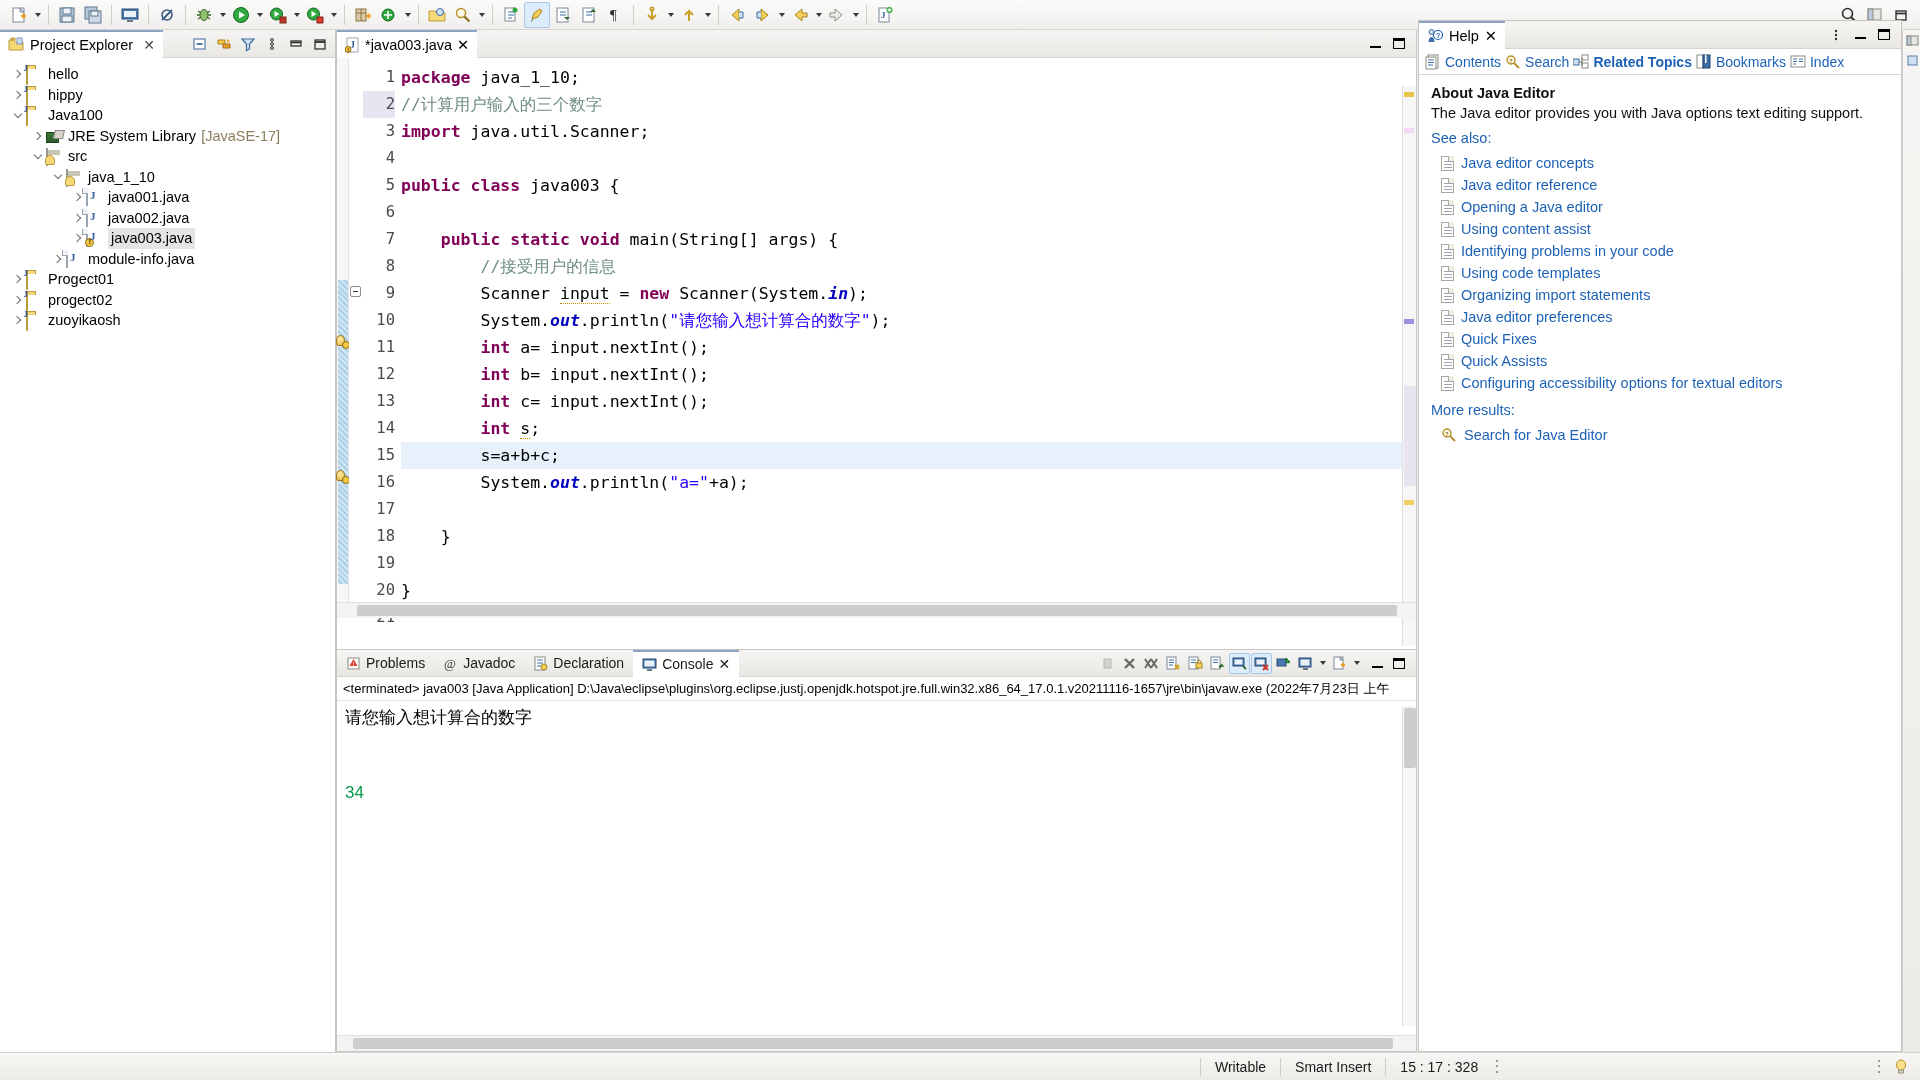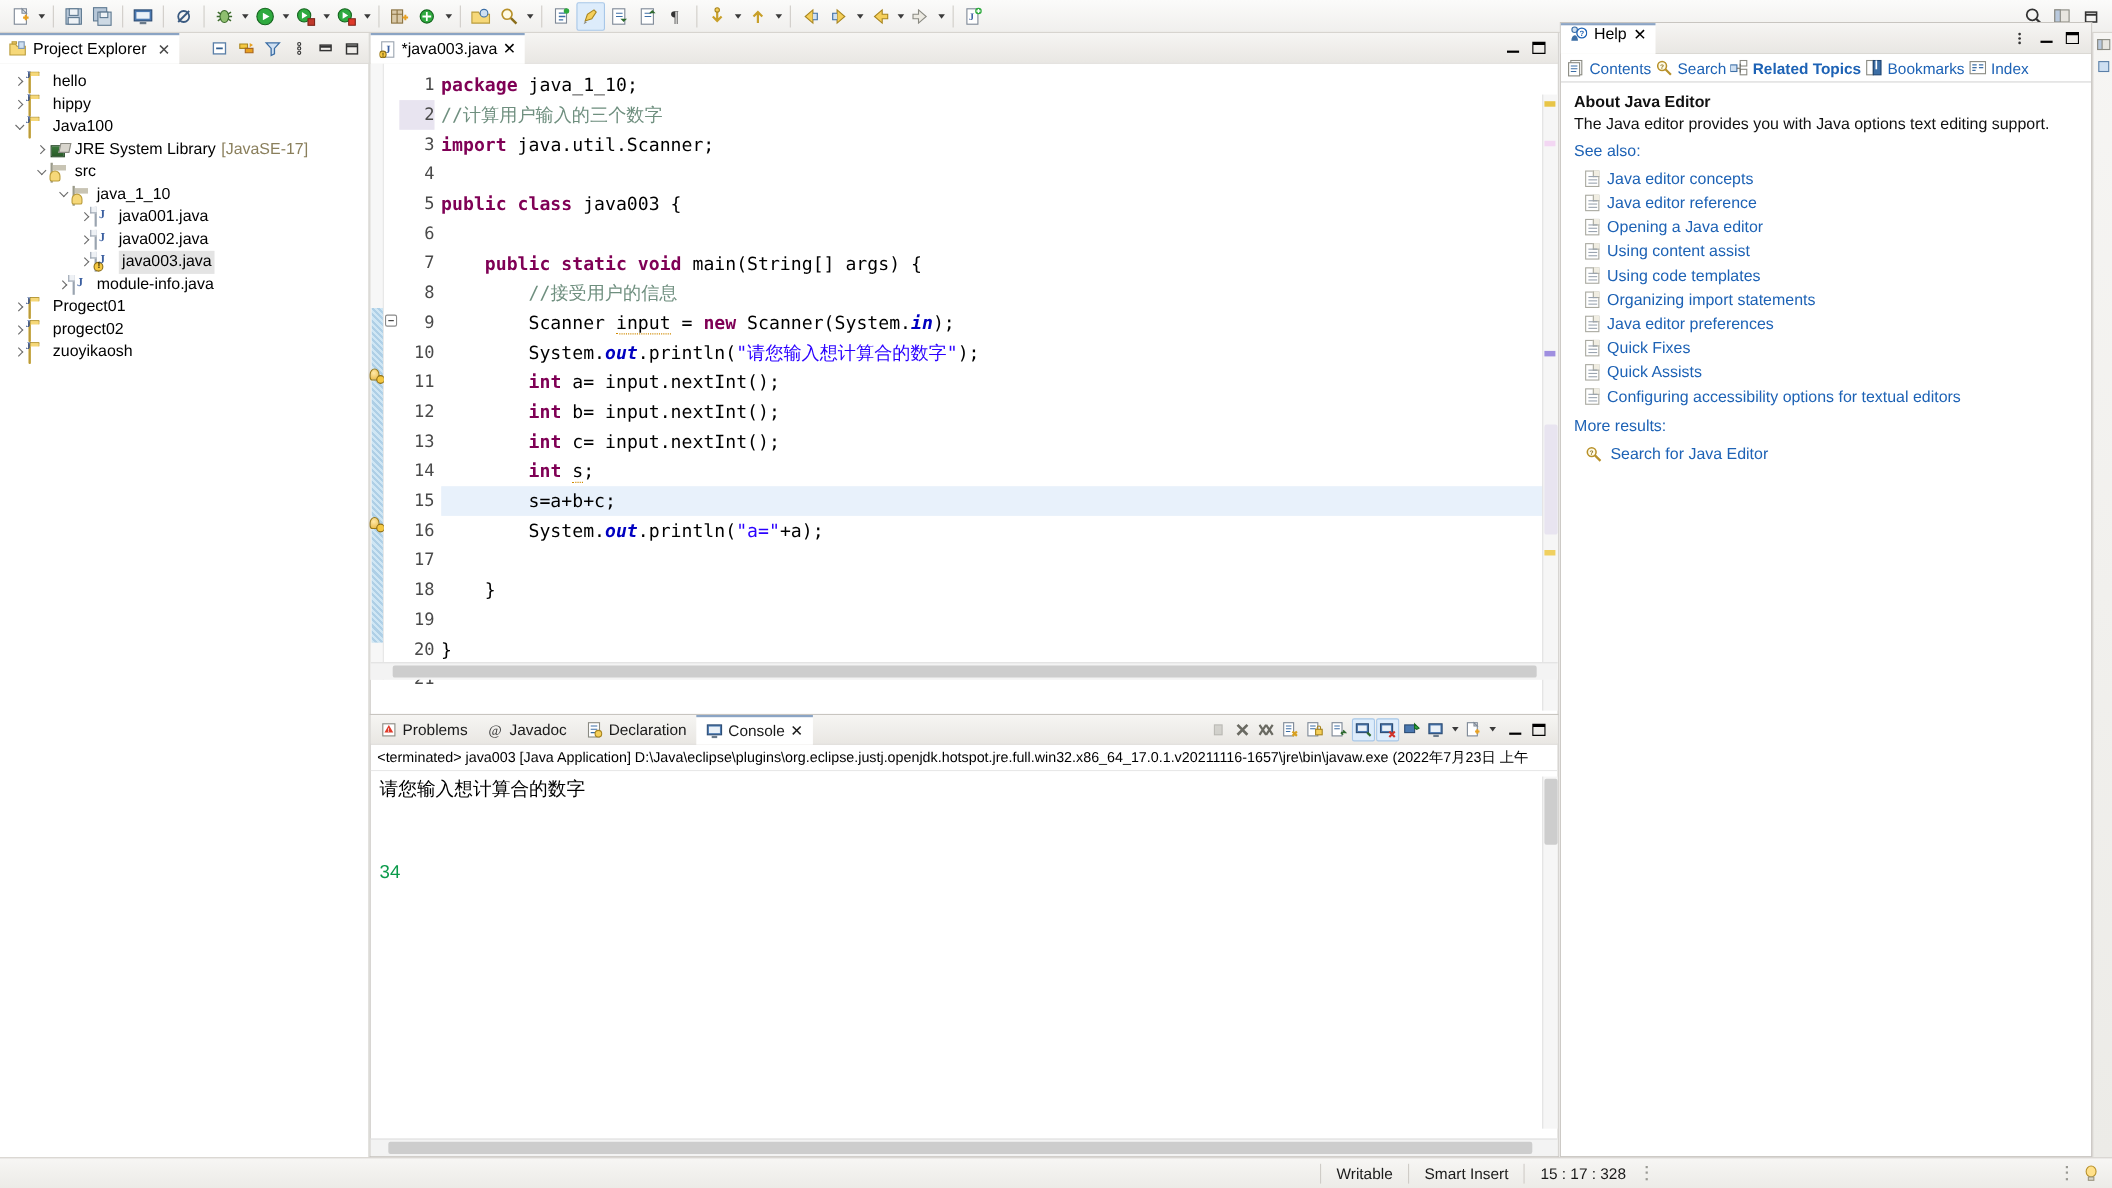--- a/index.html
+++ b/index.html
@@ -159,30 +159,30 @@
   .console-body{position:relative;height:330px;padding:4px 8px;font-size:17px;overflow:hidden;}
   .console-line{line-height:25px;}
   .c-green{color:#0a9a4a;font-family:"Liberation Sans",sans-serif;}
 
   
   .help-panel{
     position:absolute; left:1418px; top:20px; width:484px; height:1032px;
     background:#ffffff; border:1px solid #c8c5c0;
   }
   .help-tabbar{height:28px;background:linear-gradient(#f6f5f3,#e9e7e3);display:flex;align-items:center;border-bottom:1px solid #d8d5d0;}
-  .help-tab{display:flex;gap:6px;height:28px;padding:0 8px;background:#fff;border-top:2px solid #8ba4c4;font-size:14.5px;cursor:pointer;}
+  .help-tab{display:flex;align-items:center;gap:6px;height:28px;padding:0 8px;background:#fff;border-top:2px solid #8ba4c4;font-size:14.5px;cursor:pointer;}
   .help-toolbar{display:flex;align-items:flex-start;gap:4px;padding:5px 6px 4px 6px;font-size:14px;border-bottom:1px solid #d5d5d5;}
   .help-link{color:#1d62b5;cursor:pointer;}
   .help-link.bold{font-weight:bold;}
   .help-item{display:flex;align-items:center;gap:4px;cursor:pointer;}
   .help-body{padding:10px 12px;font-size:14.5px;}
   .help-h{font-weight:bold;font-size:14.5px;margin-bottom:4px;color:#111;}
   .help-p{margin-bottom:9px;color:#111;}
   .help-sec{color:#1d62b5;margin-bottom:6px;}
-  .help-row{display:flex;align-items:flex-start;gap:7px;padding:3px 0 3px 10px;cursor:pointer;}
+  .help-row{display:flex;align-items:center;gap:7px;padding:3px 0 3px 10px;cursor:pointer;}
   .help-row a{color:#1d62b5;text-decoration:none;font-size:14.5px;}
   .doc-ic{width:13px;height:15px;background:#fff;border:1px solid #a9a9a0;position:relative;}
   .doc-ic::before{content:"";position:absolute;right:-1px;top:-1px;width:5px;height:5px;background:#f0ede2;border-left:1px solid #a9a9a0;border-bottom:1px solid #a9a9a0;}
   .doc-ic::after{content:"";position:absolute;left:2px;top:4px;width:8px;height:1px;background:#9aa4b0;box-shadow:0 3px 0 #9aa4b0,0 6px 0 #9aa4b0;}
 
   
   .edge-bar{position:absolute;right:0;top:30px;width:18px;height:1022px;background:linear-gradient(#f6f5f3,#ecebe7);border-left:1px solid #d5d2cd;}
   .edge-btn{width:18px;height:20px;display:flex;align-items:center;justify-content:center;cursor:pointer;}
 
   
@@ -923,20 +923,24 @@
           <div class="help-row">
             <span class="doc-ic"></span>
             <a>Opening a Java editor</a>
           </div>
           <div class="help-row">
             <span class="doc-ic"></span>
             <a>Using content assist</a>
           </div>
           <div class="help-row">
             <span class="doc-ic"></span>
+            <a>Identifying problems in your code</a>
+          </div>
+          <div class="help-row">
+            <span class="doc-ic"></span>
             <a>Using code templates</a>
           </div>
           <div class="help-row">
             <span class="doc-ic"></span>
             <a>Organizing import statements</a>
           </div>
           <div class="help-row">
             <span class="doc-ic"></span>
             <a>Java editor preferences</a>
           </div>

